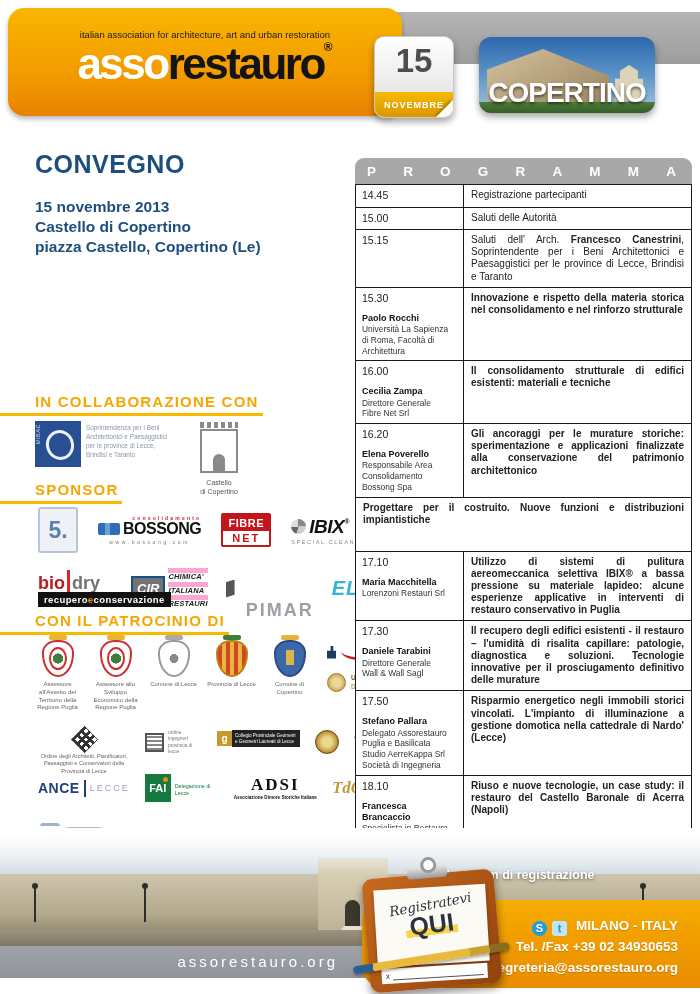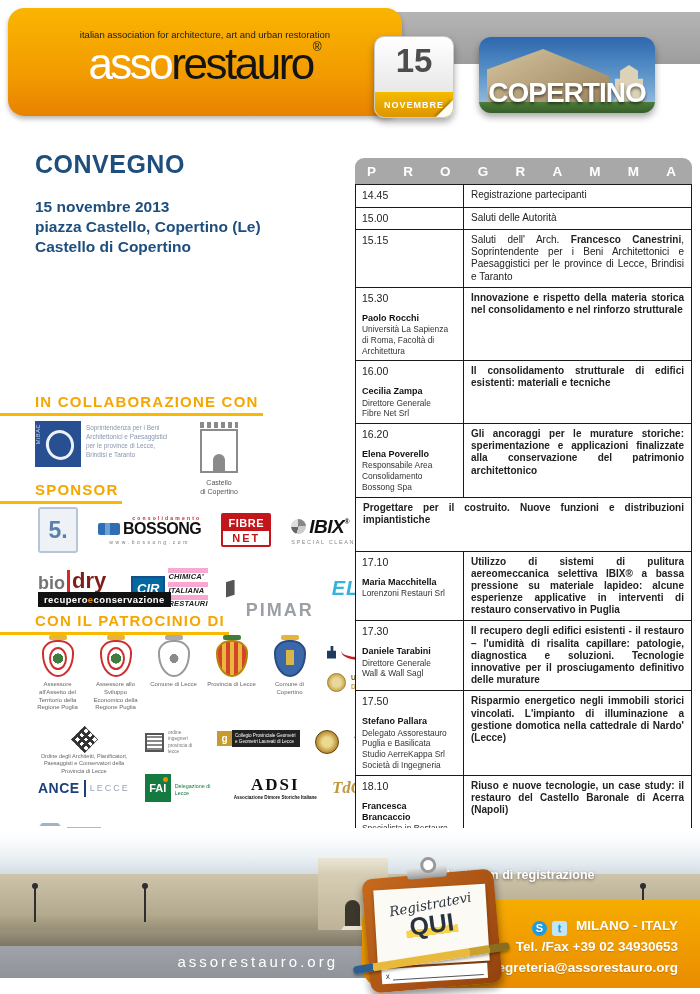--- a/index.html
+++ b/index.html
@@ -6,21 +6,21 @@
   .page{position:relative;width:700px;height:994px;background:#fff;overflow:hidden;
         font-family:"Liberation Sans",sans-serif;-webkit-font-smoothing:antialiased;}
 
   
   .gray-band{position:absolute;left:328px;top:12px;right:0;height:52px;
              background:linear-gradient(180deg,#b5b5b5,#9d9d9d);}
   .brand{position:absolute;left:8px;top:8px;width:394px;height:108px;border-radius:16px;
          background:linear-gradient(180deg,#f9b501 0%,#f29b00 62%,#e88200 100%);
          box-shadow:0 3px 5px rgba(0,0,0,.28);z-index:2;}
   .tagline{position:absolute;top:21px;left:0;right:0;text-align:center;font-size:9.5px;color:#1a1a1a;}
-  .logotype{position:absolute;top:33px;left:0;right:0;text-align:center;font-weight:normal;
+  .logotype{position:absolute;top:33px;left:0;right:0;text-align:center;font-weight:bold;
             font-size:44px;letter-spacing:-2.5px;line-height:1;}
   .logotype .asso{color:#fff;}
   .logotype .restauro{color:#141414;}
   .logotype .reg{font-size:12px;vertical-align:28px;letter-spacing:0;color:#141414;}
 
   .calendar{position:absolute;left:374px;top:36px;width:78px;height:80px;border-radius:10px;
             background:linear-gradient(180deg,#ffffff,#e9e9e9 65%,#dcdcdc);border:1px solid #c9c9c9;
             box-shadow:0 4px 7px rgba(0,0,0,.35);overflow:hidden;z-index:3;}
   .cal-day{margin-top:7px;text-align:center;font-size:33px;font-weight:bold;color:#4d4d4d;line-height:1;}
   .cal-month{position:absolute;bottom:0;left:0;right:0;height:25px;
@@ -91,27 +91,27 @@
   .fn-bot{color:#c3161c;font-weight:bold;font-size:11px;padding:1px 0;letter-spacing:2px;}
   .lg-ibix{text-align:left;}
   .ibix-main{display:flex;align-items:center;gap:3px;}
   .ibix-swirl{width:15px;height:15px;border-radius:50%;
       background:conic-gradient(#888 0 25%,#ccc 25% 55%,#666 55% 75%,#ddd 75%);}
   .ibix-word{font-size:19px;font-weight:bold;font-style:italic;color:#111;letter-spacing:-.5px;}
   .ibix-reg{font-size:7px;vertical-align:9px;}
   .ibix-sub{font-size:5.5px;color:#888;letter-spacing:1.6px;margin-top:1px;text-align:right;}
   .lg-biodry{text-align:left;}
   .bd-main{display:flex;align-items:flex-end;line-height:1;}
-  .bd-bio{font-size:18px;font-weight:bold;color:#737373;}
+  .bd-bio{font-size:18px;font-weight:bold;color:#b91c1c;}
   .bd-bar{width:3px;height:22px;background:#e02424;margin:0 2px;}
-  .bd-dry{font-size:22px;font-weight:bold;color:#7f1d1d;}
+  .bd-dry{font-size:18px;font-weight:bold;color:#737373;}
   .bd-sub{font-size:4.5px;color:#777;margin-top:2px;margin-left:26px;line-height:1.4;
           border-left:2px solid #e02424;padding-left:3px;text-transform:uppercase;width:44px;}
   .lg-cir{display:flex;align-items:center;gap:3px;}
-  .cir-box{background:#0369a1;color:#fff;font-weight:bold;font-style:italic;font-size:13px;
+  .cir-box{background:#737373;color:#fff;font-weight:bold;font-style:italic;font-size:13px;
            padding:3px 4px;border:2px solid #174e8c;}
   .cir-lines{font-size:7.5px;font-weight:bold;color:#222;line-height:1.15;letter-spacing:.2px;}
   .cir-lines div{border-top:5px solid #f9a8d4;font-style:italic;}
   .lg-pimar{display:flex;align-items:center;gap:4px;}
   .pm-icon{width:16px;height:18px;background:#555;clip-path:polygon(0 15%,55% 0,55% 85%,0 100%);}
   .pm-word{font-size:18px;font-weight:bold;color:#9aa0a6;letter-spacing:2px;margin-top:44px;}
   .lg-elen{font-size:20px;font-weight:bold;font-style:italic;color:#35b3d8;letter-spacing:1px;}
   .recupero-box{position:absolute;left:38px;top:592px;background:#111;color:#fff;font-size:9.5px;
                 padding:2px 6px;letter-spacing:.4px;font-weight:bold;}
   .recupero-box .re{color:#f08a00;}
@@ -290,22 +290,22 @@
     <div class="city-sky"></div>
     <div class="city-castle"></div>
     <div class="city-arch"></div>
     <div class="city-green"></div>
     <div class="city-name">COPERTINO</div>
   </div>
 
   <div class="convegno navy">CONVEGNO</div>
   <div class="date-block navy">
     <div>15 novembre 2013</div>
+    <div>Castello di Copertino</div>
     <div>piazza Castello, Copertino (Le)</div>
-    <div>Castello di Copertino</div>
   </div>
 
   <div class="sec-heading h-collab">IN COLLABORAZIONE CON</div>
   <div class="collab-row">
     <div class="mibac">
       <div class="mibac-icon">
         <span class="mibac-vtext">MiBAC</span>
       </div>
       <div class="mibac-caption">Soprintendenza per i Beni Architettonici e Paesaggistici per le province di Lecce, Brindisi e Taranto</div>
     </div>

